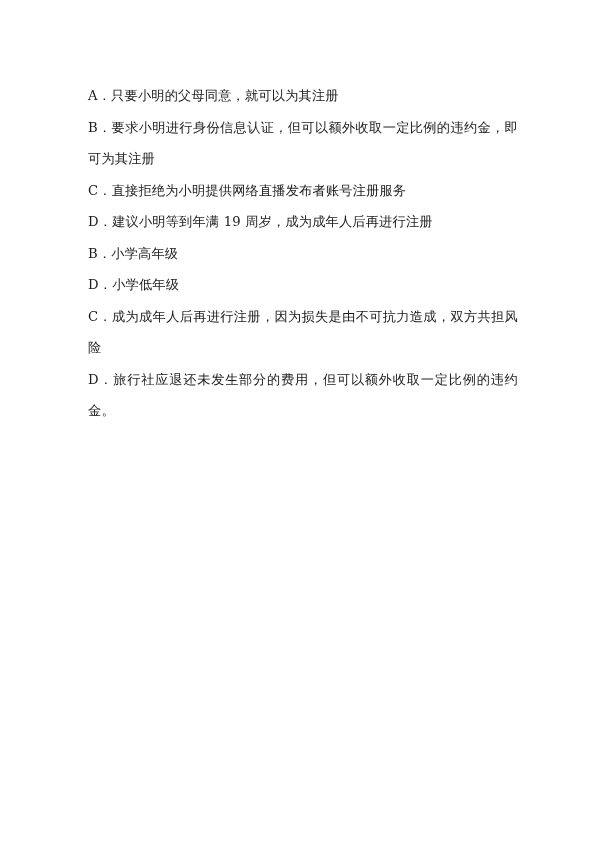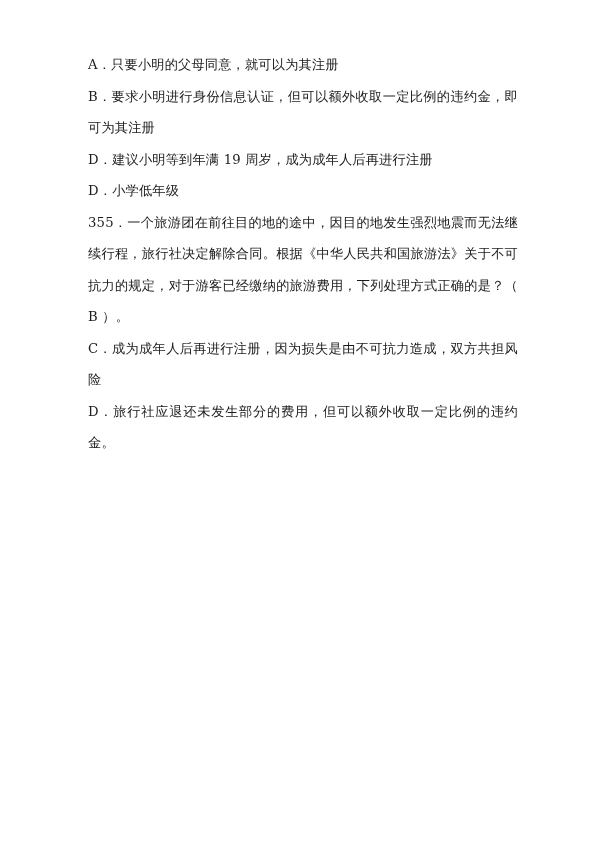--- a/index.html
+++ b/index.html
@@ -11,21 +11,21 @@
     position: relative;
     width: 600px;
     height: 849px;
     background: #ffffff;
     overflow: hidden;
     box-sizing: border-box;
   }
   #page-inner {
     position: absolute;
     left: 88px;
-    top: 49px;
+    top: 80px;
     width: 430px;
   }
   .para {
     font-family: "DejaVu Serif", "Liberation Serif", serif;
     font-size: 13.2px;
     line-height: 31.5px;
     color: #1b1b1b;
     margin: 0 0 0 0;
     text-align: justify;
     text-justify: inter-ideograph;
@@ -35,22 +35,23 @@
   }
 </style>
 </head>
 <body>
 
 <div id="page">
   <div id="page-inner">
 
     <p class="para">A．只要小明的父母同意，就可以为其注册</p>
     <p class="para">B．要求小明进行身份信息认证，但可以额外收取一定比例的违约金，即可为其注册</p>
+    <p class="para">C．直接拒绝为小明提供网络直播发布者账号注册服务</p>
     <p class="para">D．建议小明等到年满 19 周岁，成为成年人后再进行注册</p>
 
+    <p class="para">B．小学高年级</p>
     <p class="para">D．小学低年级</p>
 
-    <p class="para">355．一个旅游团在前往目的地的途中，因目的地发生强烈地震而无法继续行程，旅行社决定解除合同。根据《中华人民共和国旅游法》关于不可抗力的规定，对于游客已经缴纳的旅游费用，下列处理方式正确的是？（ B ）。</p>
     <p class="para">C．成为成年人后再进行注册，因为损失是由不可抗力造成，双方共担风险</p>
     <p class="para">D．旅行社应退还未发生部分的费用，但可以额外收取一定比例的违约金。</p>
 
   </div>
 </div>
 
 </body></html>

